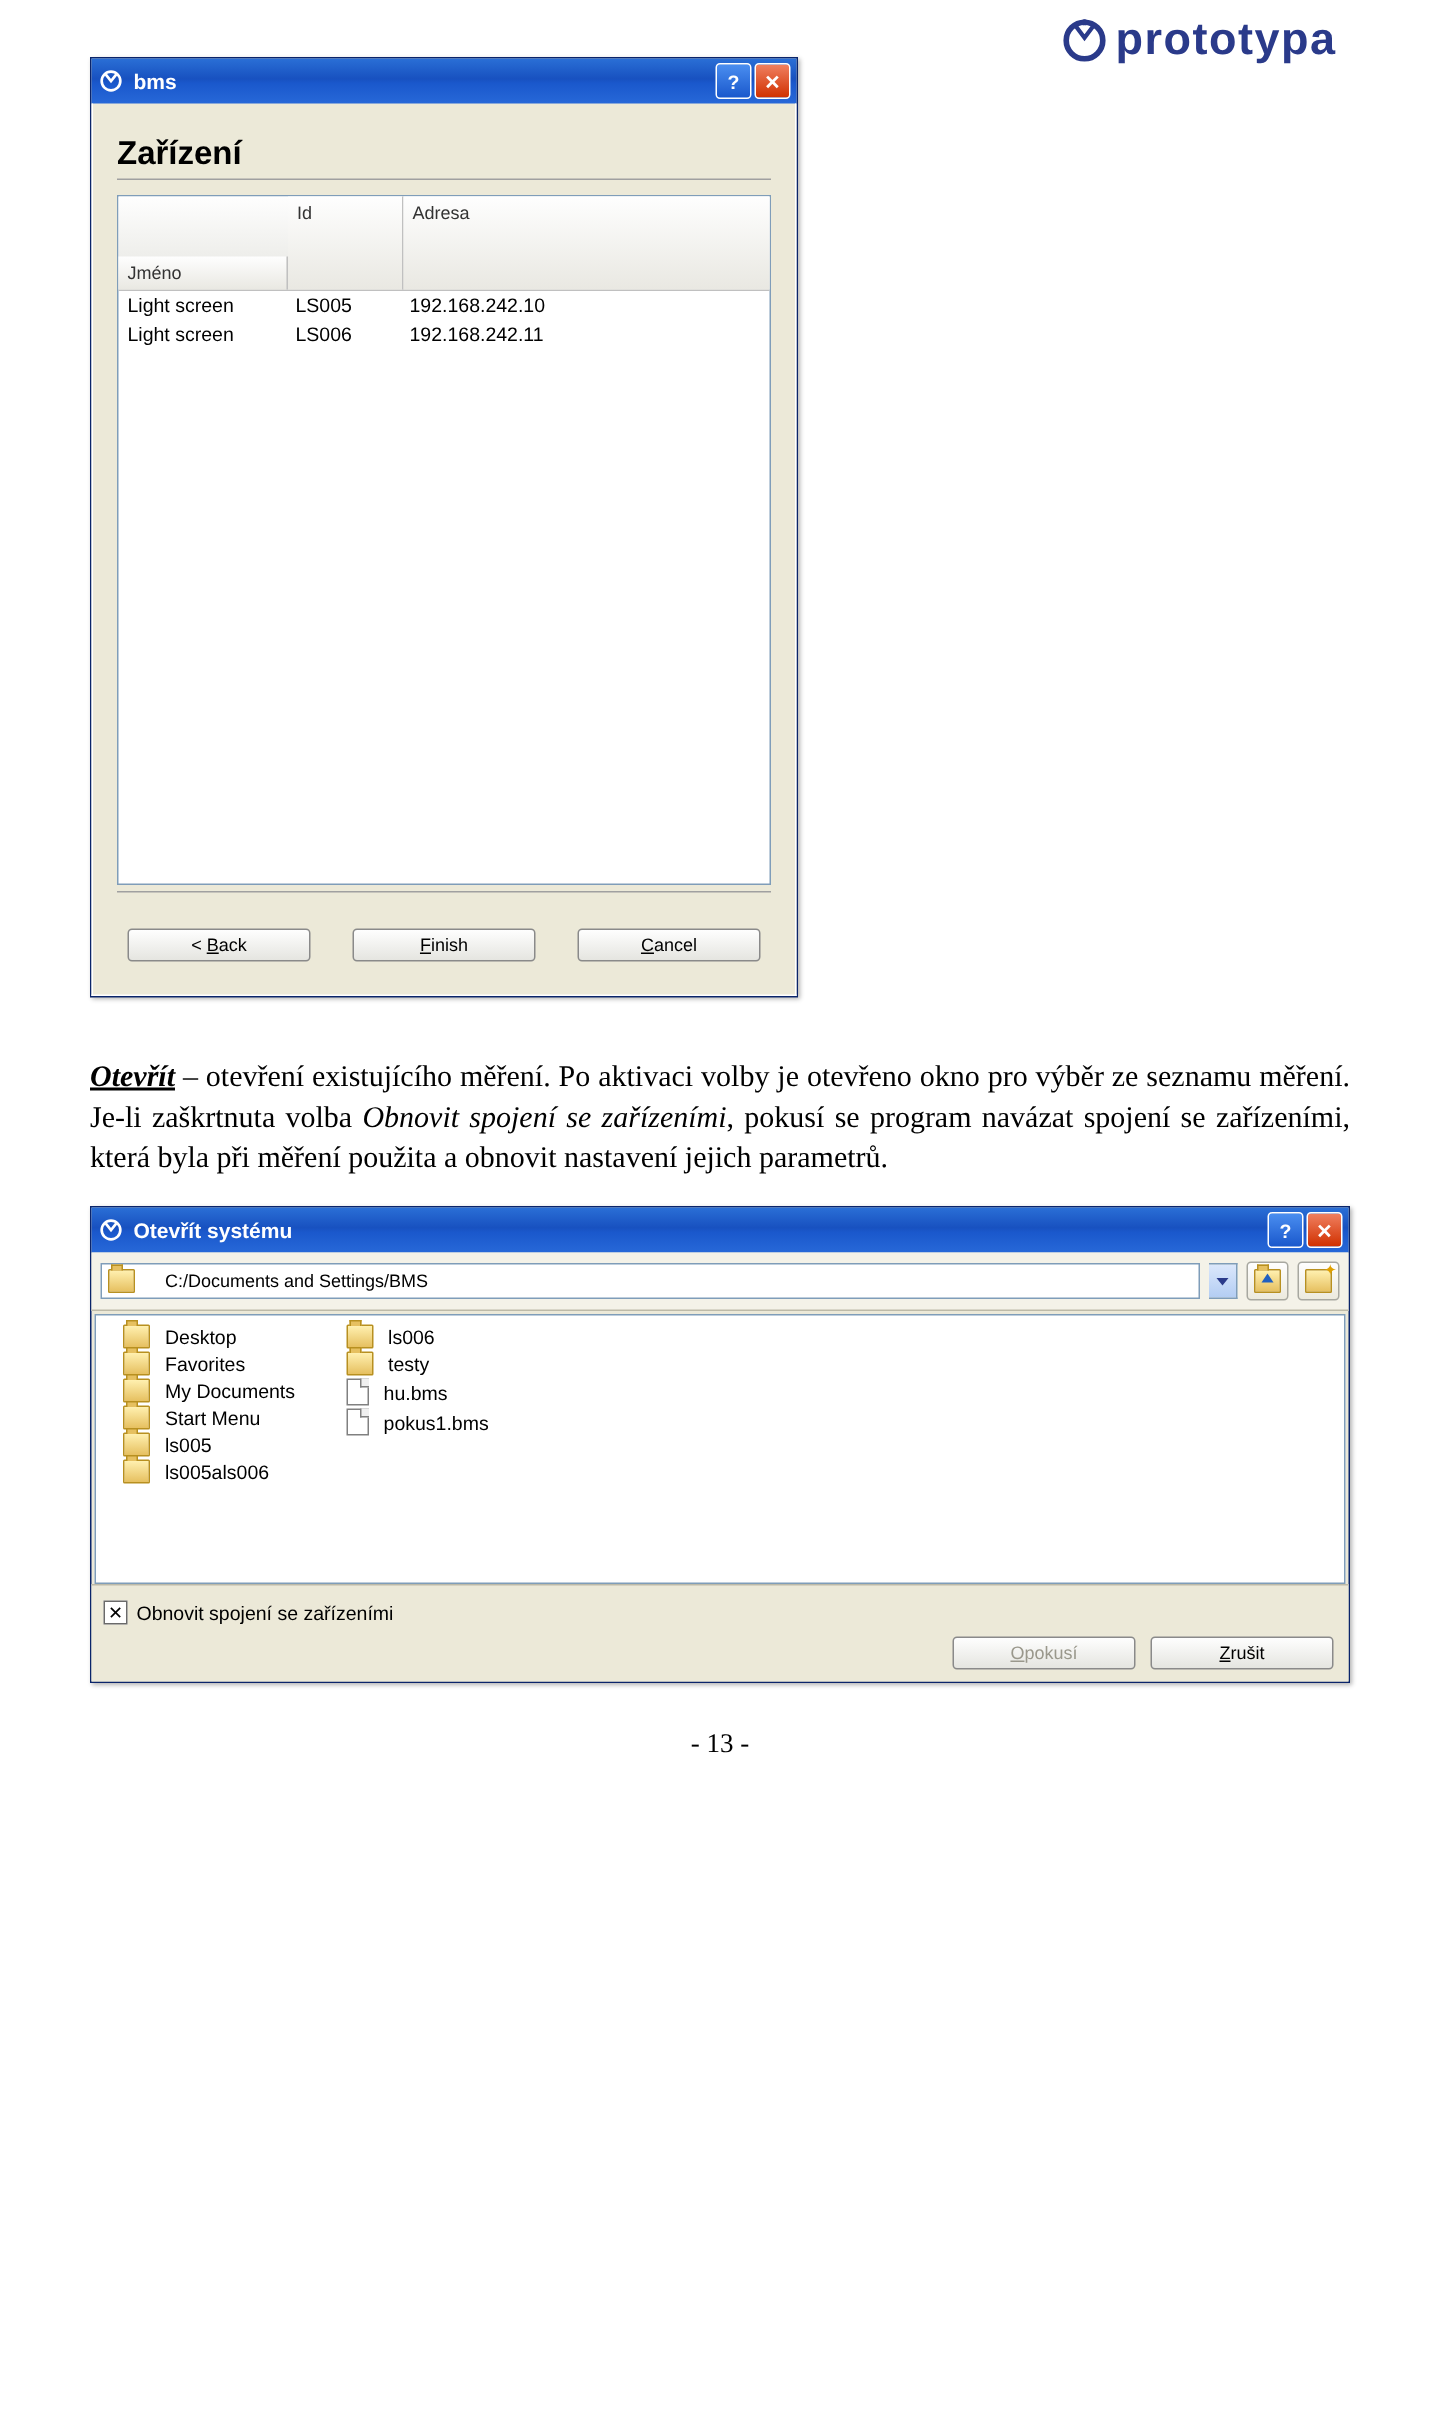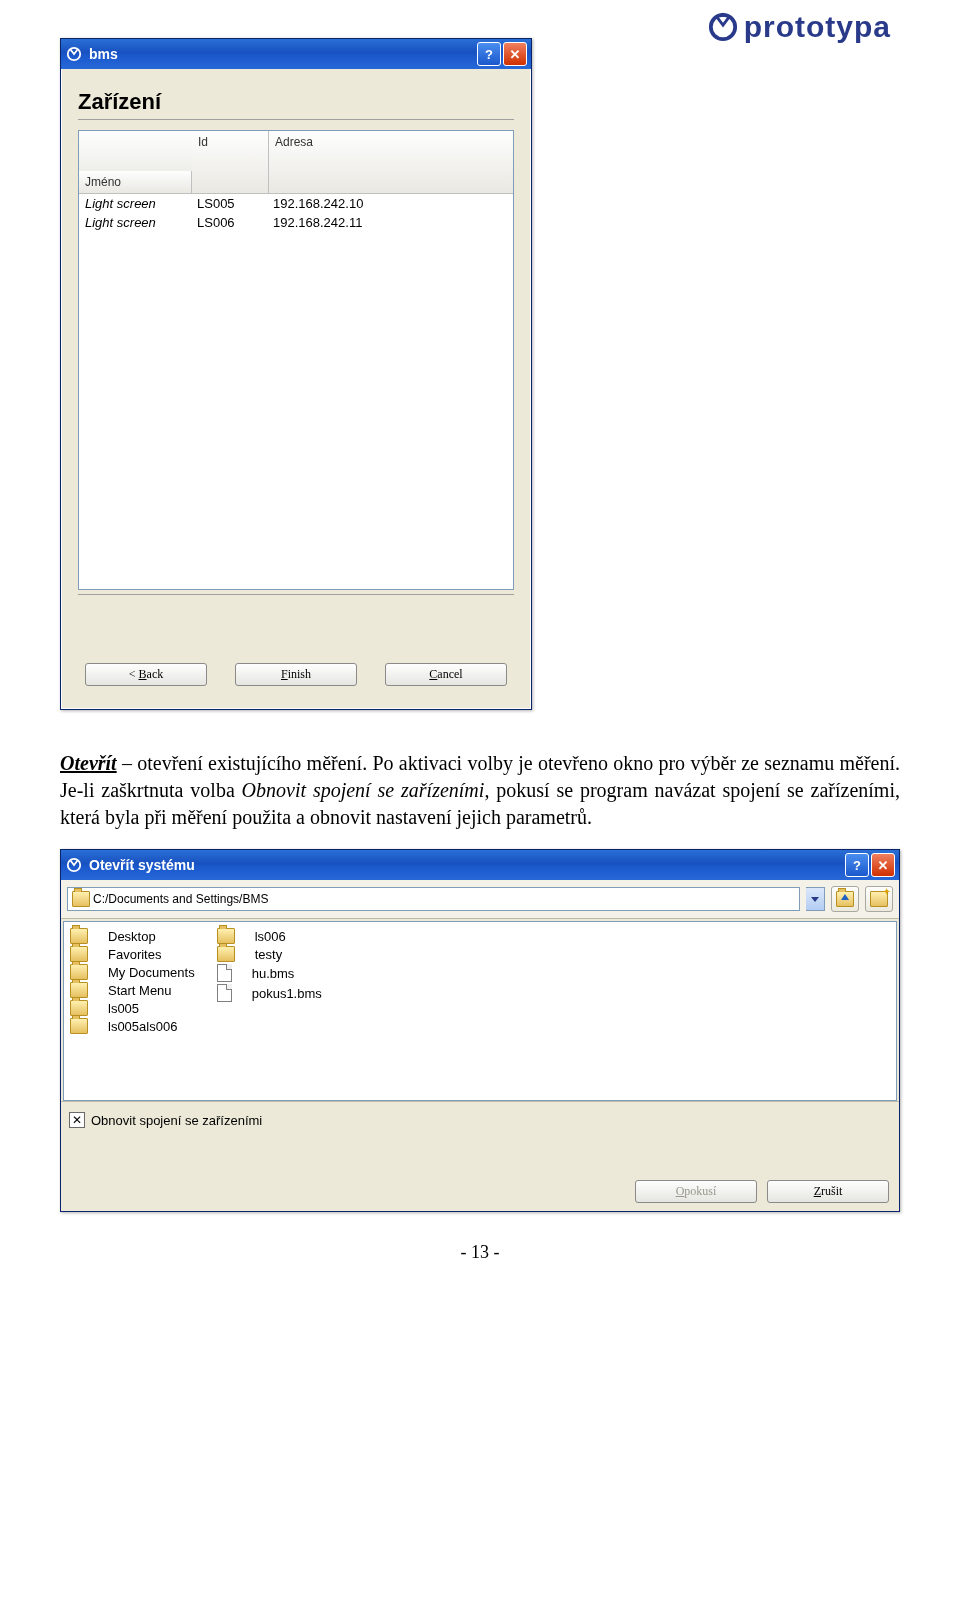--- a/index.html
+++ b/index.html
@@ -111,59 +111,58 @@
     font-size: 12px;
     color: #333;
     background: linear-gradient(to bottom,#fefefe,#e9e8e2);
   }
   .lv-col.c1 { width: 100px; margin-top: 40px; }
   .lv-col.c2 { width: 64px; }
   .lv-col.c3 { flex: 1; border-right: none; }
   .lv-body { }
   .lv-row { display: flex; font-size: 13px; }
   .lv-cell { padding: 2px 6px; }
-  .lv-cell.c1 { width: 100px; font-style: italic; }
+  .lv-cell.c1 { width: 100px; }
   .lv-cell.c2 { width: 64px; }
   .lv-cell.c3 { flex: 1; }
   .btnrow {
     display: flex;
     justify-content: center;
     gap: 28px;
     padding: 14px 0 6px 0;
   }
   .winbtn {
     min-width: 100px;
     padding: 3px 10px;
-    font-family: Liberation Serif, serif;
+    font-family: Liberation Sans, sans-serif;
     font-size: 12px;
     background: linear-gradient(to bottom,#fefefe,#e5e5e0);
     border: 1px solid #8a8a8a;
     border-radius: 3px;
     text-align: center;
-    margin-top: 44px;
   }
   .winbtn .ul { text-decoration: underline; }
 
   
   .dlg-open { width: 838px; margin: 8px 0 0 0; }
   .open-toolbar {
     display: flex; align-items: center; gap: 6px;
     padding: 6px 6px;
     border-bottom: 1px solid #bdbaa8;
     background: #f4f2e8;
   }
   .path-combo {
     flex: 1;
     display: flex;
     align-items: center;
     border: 1px solid #7f9db9;
     background: #fff;
     height: 22px;
     padding: 0 4px;
-    gap: 3px;
+    gap: 20px;
   }
   .folder-ico {
     width: 16px; height: 14px; display: inline-block;
     background: linear-gradient(to bottom,#fff0b0,#e6c060);
     border: 1px solid #b89020;
     border-radius: 1px;
     position: relative;
   }
   .folder-ico::before {
     content:""; position:absolute; top:-4px; left:1px; width:6px; height:3px;
@@ -211,21 +210,21 @@
   .file-pane {
     background: #fff;
     border: 1px solid #7f9db9;
     margin: 2px 2px 0 2px;
     padding: 6px 6px 12px 6px;
     min-height: 160px;
     display: flex;
     gap: 22px;
   }
   .file-col { display: flex; flex-direction: column; gap: 2px; }
-  .file-item { display: flex; align-items: center; gap: 20px; font-size: 13px; }
+  .file-item { display: flex; align-items: center; gap: 10px; font-size: 13px; margin-left: 12px; }
   .doc-ico {
     width: 13px; height: 16px; background: #fff; border: 1px solid #808080; position: relative;
   }
   .doc-ico::after { content:""; position:absolute; right:-1px; top:-1px; width:5px;height:5px;background:#f0f0f0;border-left:1px solid #808080;border-bottom:1px solid #808080; }
 
   .open-bottom {
     background: #ece9d8;
     padding: 6px 6px 8px 6px;
     border-top: 1px solid #bdbaa8;
   }

